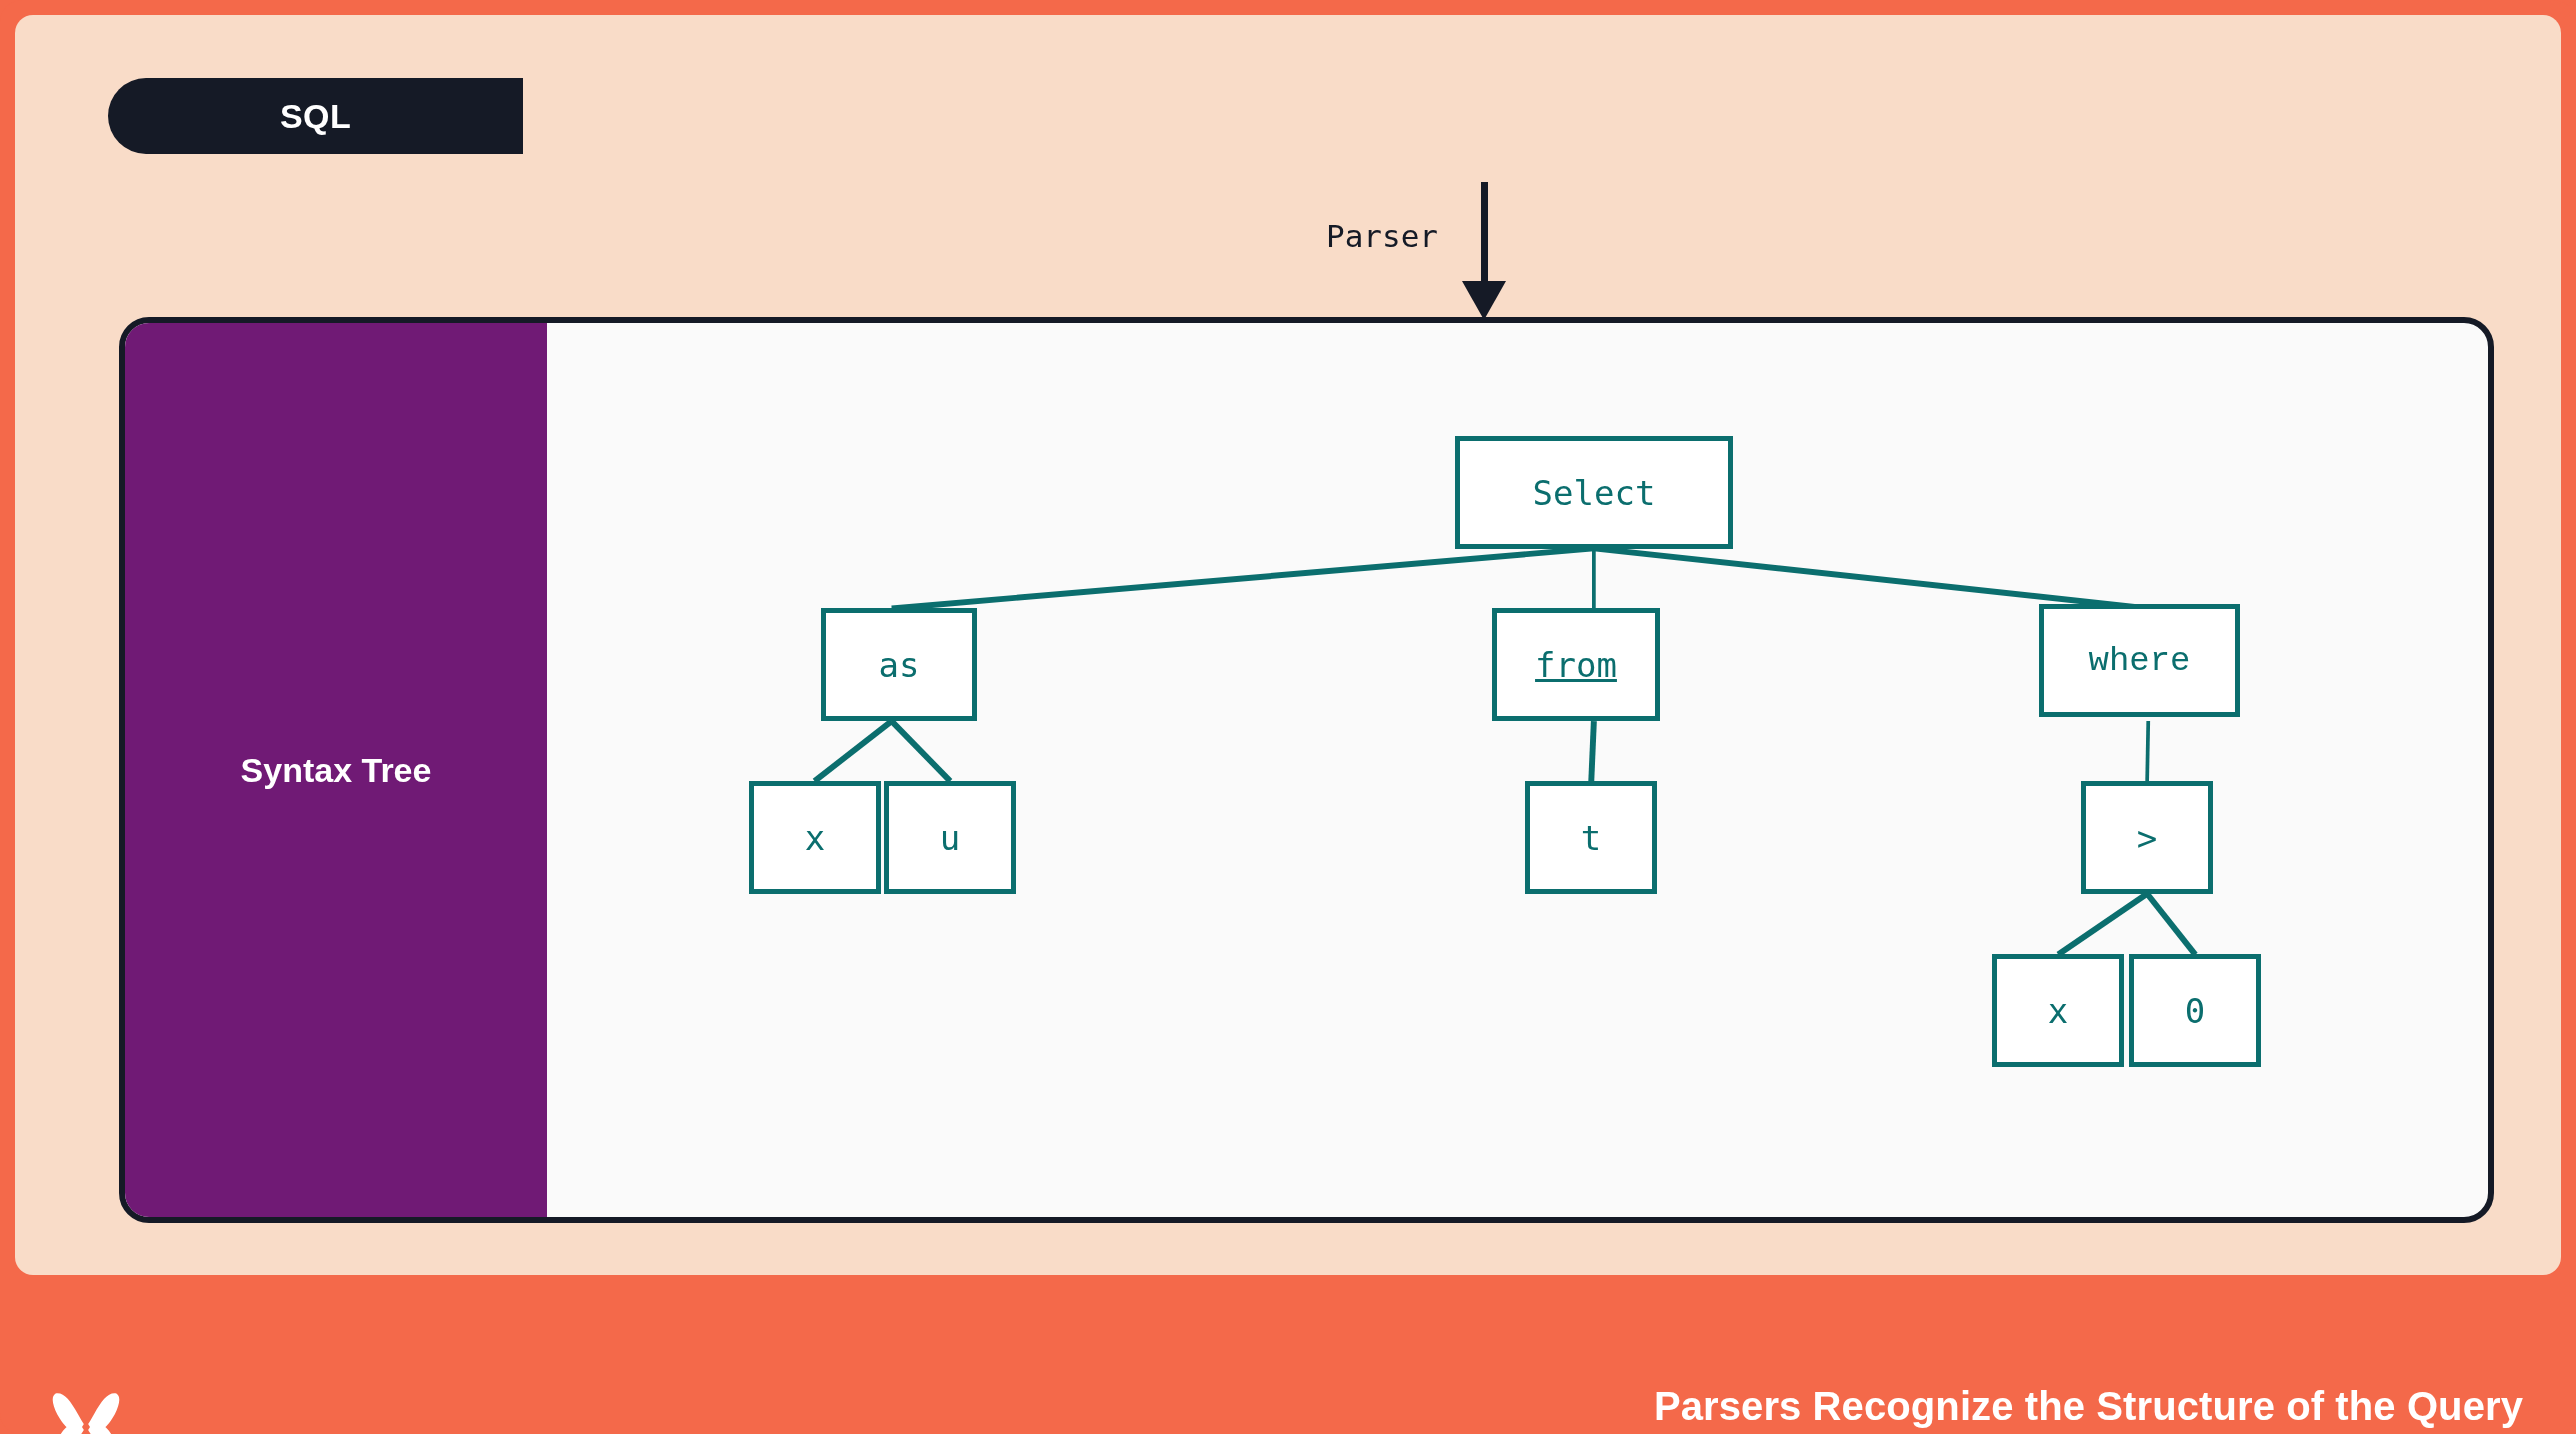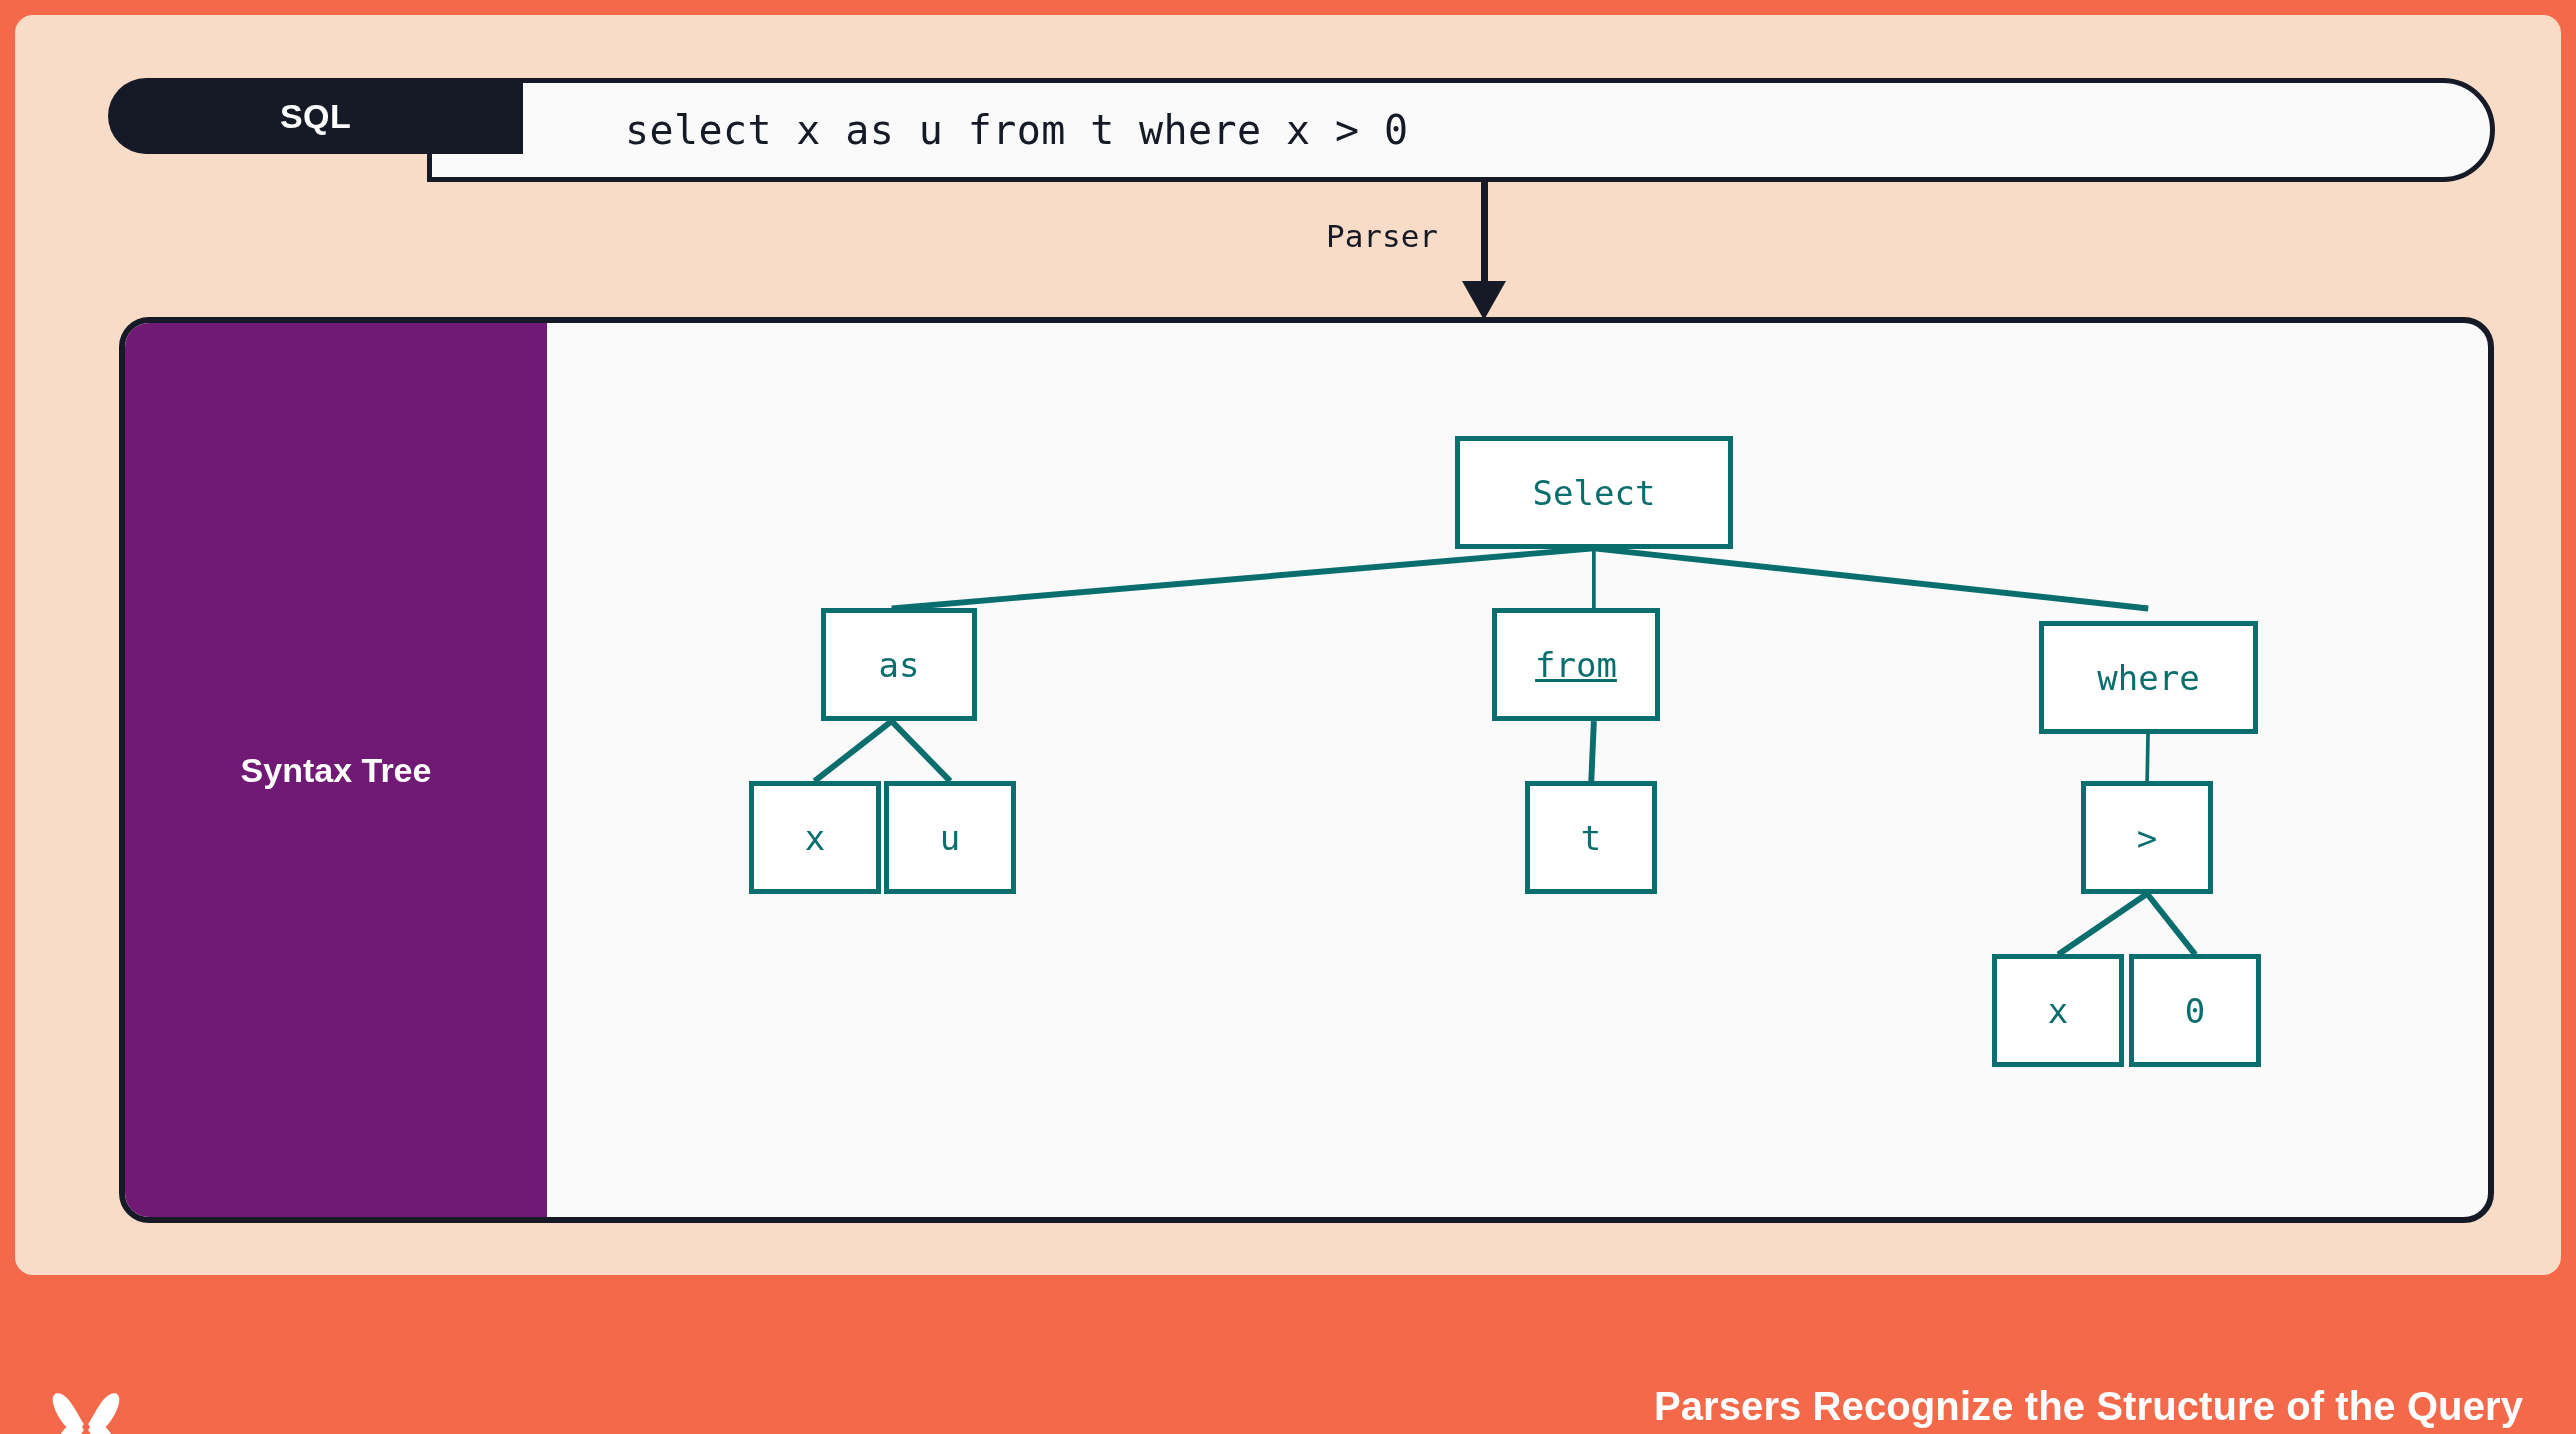--- a/index.html
+++ b/index.html
@@ -132,23 +132,20 @@
     letter-spacing:0.1px;
   }
 </style>
 </head>
 <body>
 
 <div id="frame">
   <div id="stage">
 
     <div id="sql-row">
-      <div id="sql-input-wrap">
-        <span id="sql-input-text">select x as u from t where x &gt; 0</span>
-      </div>
       <div id="sql-label">
         <span id="sql-label-text">SQL</span>
       </div>
     </div>
 
     <div id="parser-group">
       <span id="parser-label">Parser</span>
       <div id="parser-arrow-line"></div>
       <div id="parser-arrow-head"></div>
     </div>
@@ -172,21 +169,21 @@
         <div id="tree-nodes">
             <div class="node" style="left: 908px; top: 113px; width: 278px; height: 113px;">
               <span>Select</span>
             </div>
             <div class="node" style="left: 274px; top: 285px; width: 156px; height: 113px;">
               <span>as</span>
             </div>
             <div class="node" style="left: 945px; top: 285px; width: 168px; height: 113px; text-decoration: underline;">
               <span>from</span>
             </div>
-            <div class="node" style="left: 1492px; top: 298px; width: 219px; height: 113px;">
+            <div class="node" style="left: 1492px; top: 281px; width: 201px; height: 113px; font-family: Liberation Mono, monospace;">
               <span>where</span>
             </div>
             <div class="node" style="left: 202px; top: 458px; width: 132px; height: 113px;">
               <span>x</span>
             </div>
             <div class="node" style="left: 337px; top: 458px; width: 132px; height: 113px;">
               <span>u</span>
             </div>
             <div class="node" style="left: 978px; top: 458px; width: 132px; height: 113px;">
               <span>t</span>

